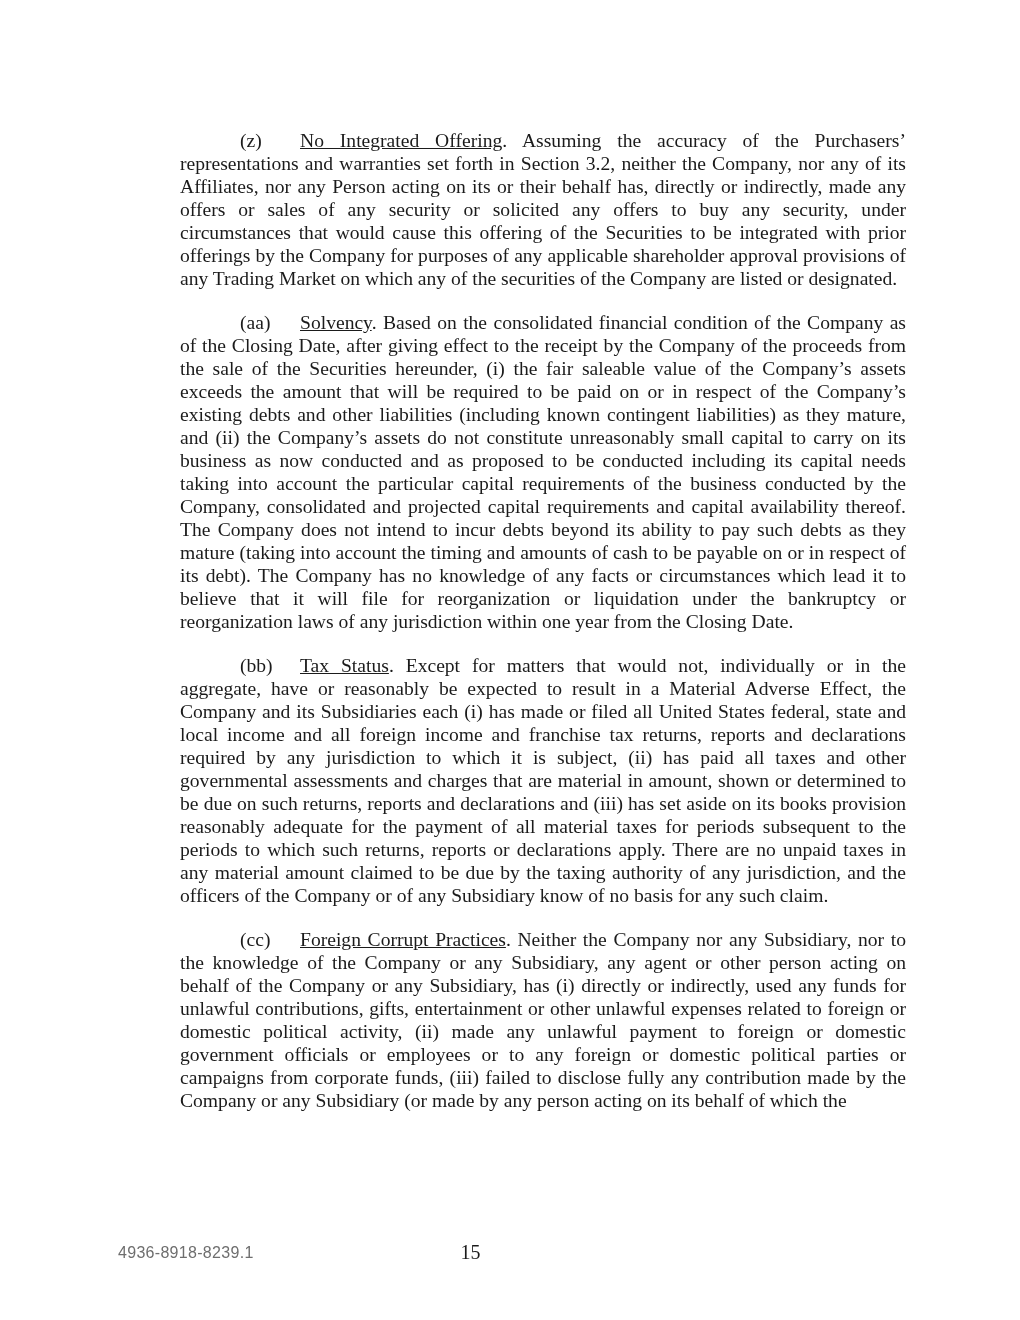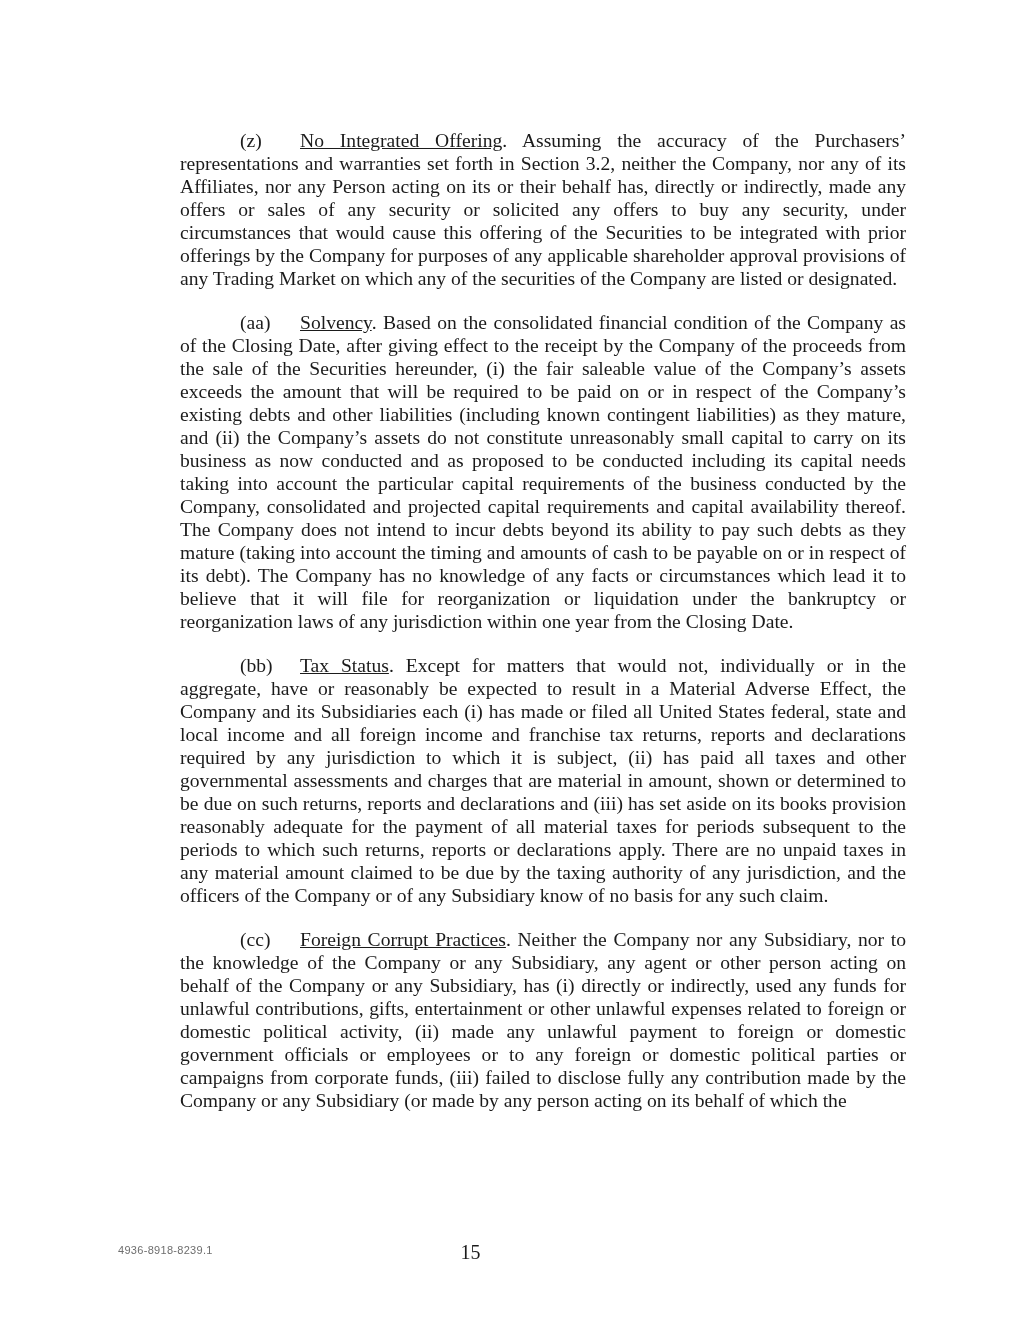--- a/index.html
+++ b/index.html
@@ -36,21 +36,21 @@
     text-align: left;
   }
   .para-heading {
     text-decoration: underline;
   }
   .footer-id {
     position: absolute;
     left: 118px;
     top: 1244px;
     font-family: "Liberation Sans", "DejaVu Sans", sans-serif;
-    font-size: 11px;
+    font-size: 16px;
     color: #6e6e6e;
     letter-spacing: 0.3px;
   }
   .page-number {
     position: absolute;
     left: 0;
     top: 1241px;
     width: 941px;
     text-align: center;
     font-size: 20px;

